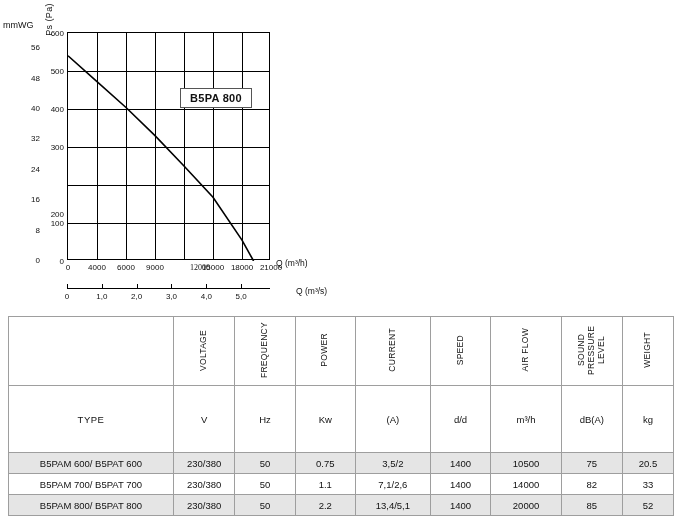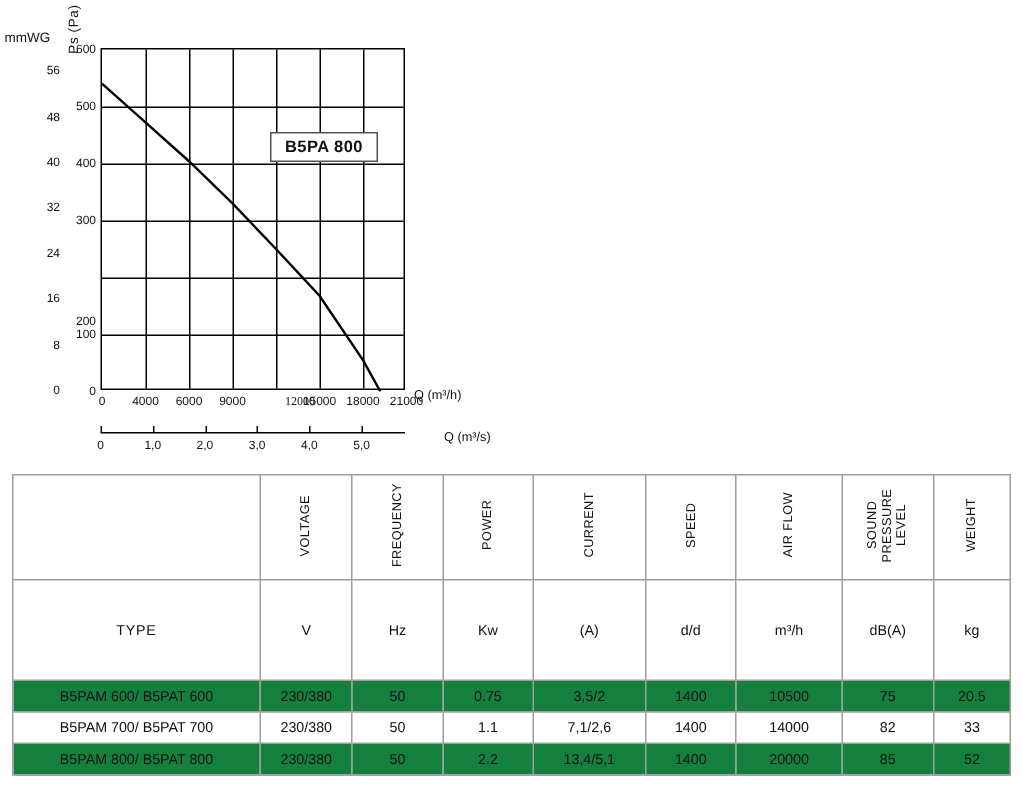--- a/index.html
+++ b/index.html
@@ -169,21 +169,21 @@
     display: inline-block;
     font-size: 8.5px;
     letter-spacing: 0.3px;
     line-height: 1.15;
     text-align: center;
   }
   #spec-table tbody td {
     height: 20px;
   }
   .row-white { background: #ffffff; }
-  .row-green { background: #15803d; }
+  .row-green { background: #e5e5e5; }
   .type-cell {
     text-align: left;
     padding-left: 14px;
     font-weight: bold;
     font-size: 9.5px;
   }
   .type-header {
     text-align: center;
     font-size: 10px;
     letter-spacing: 0.5px;

